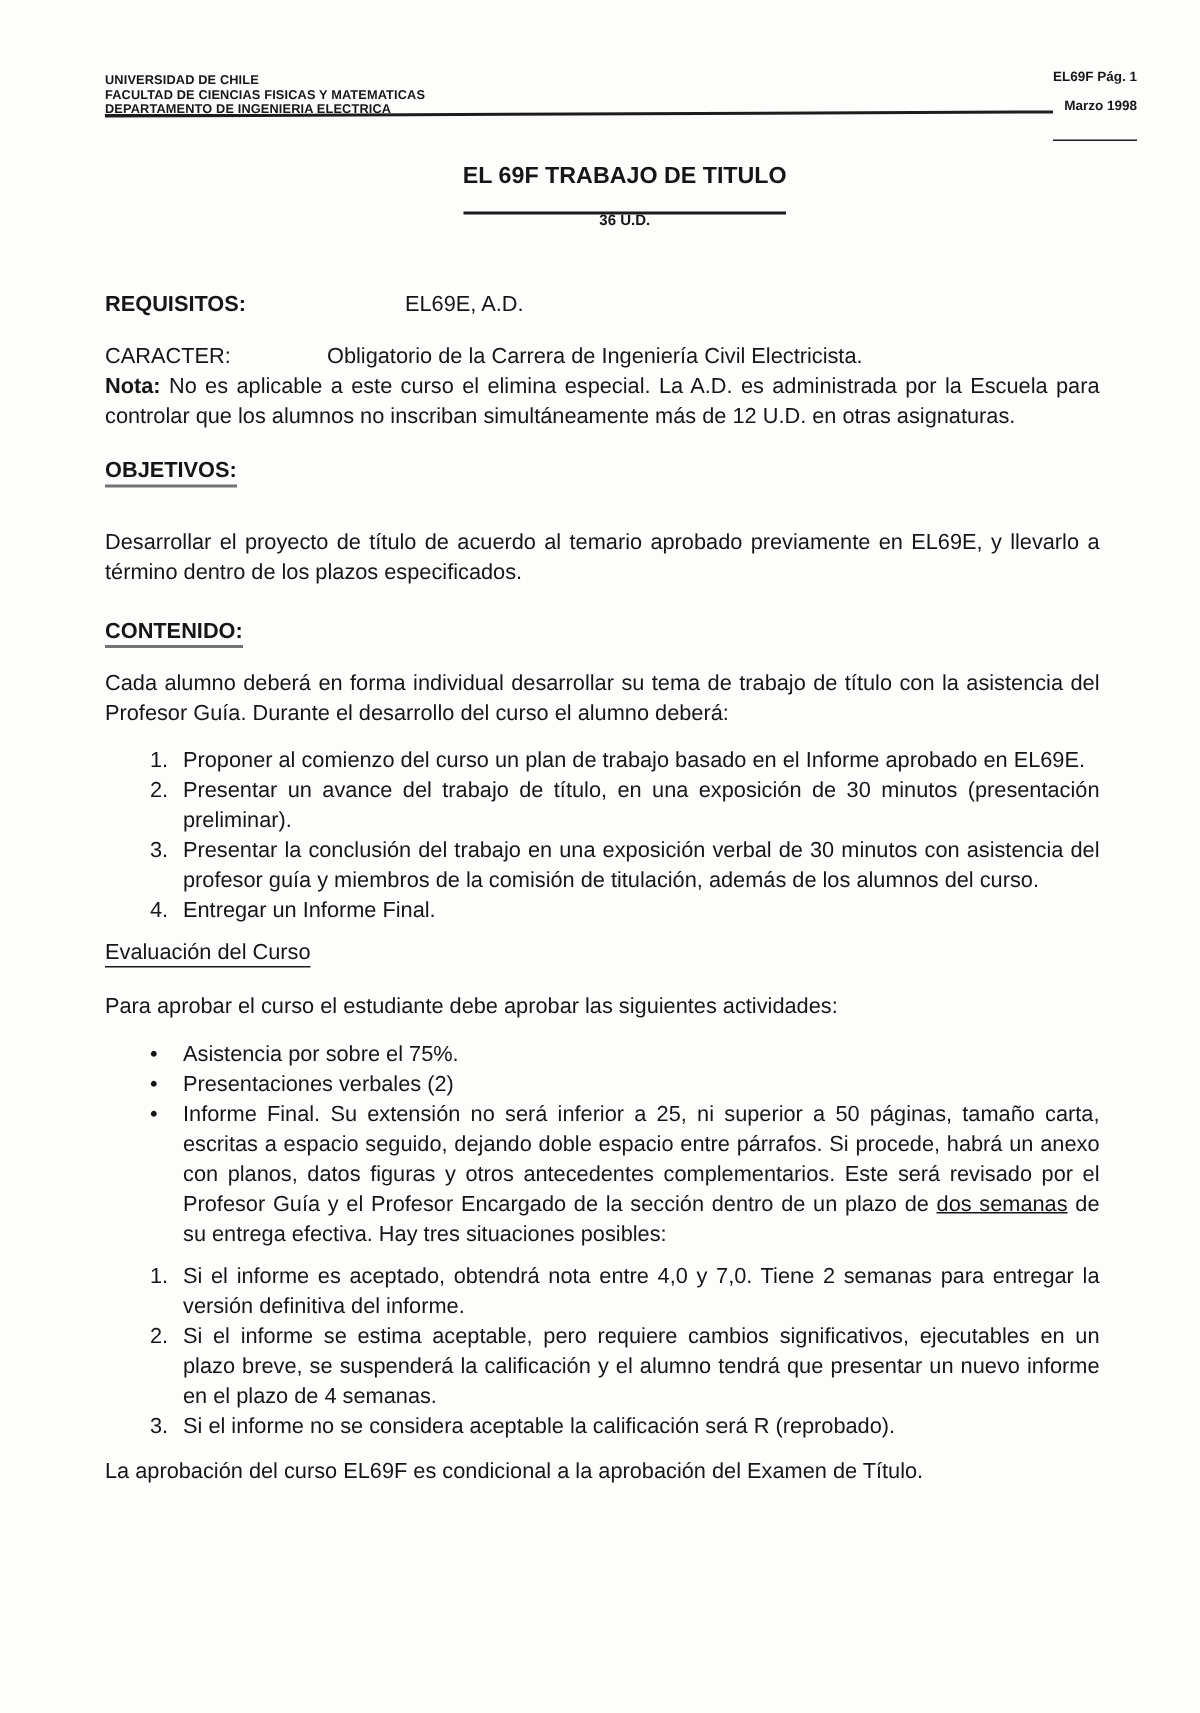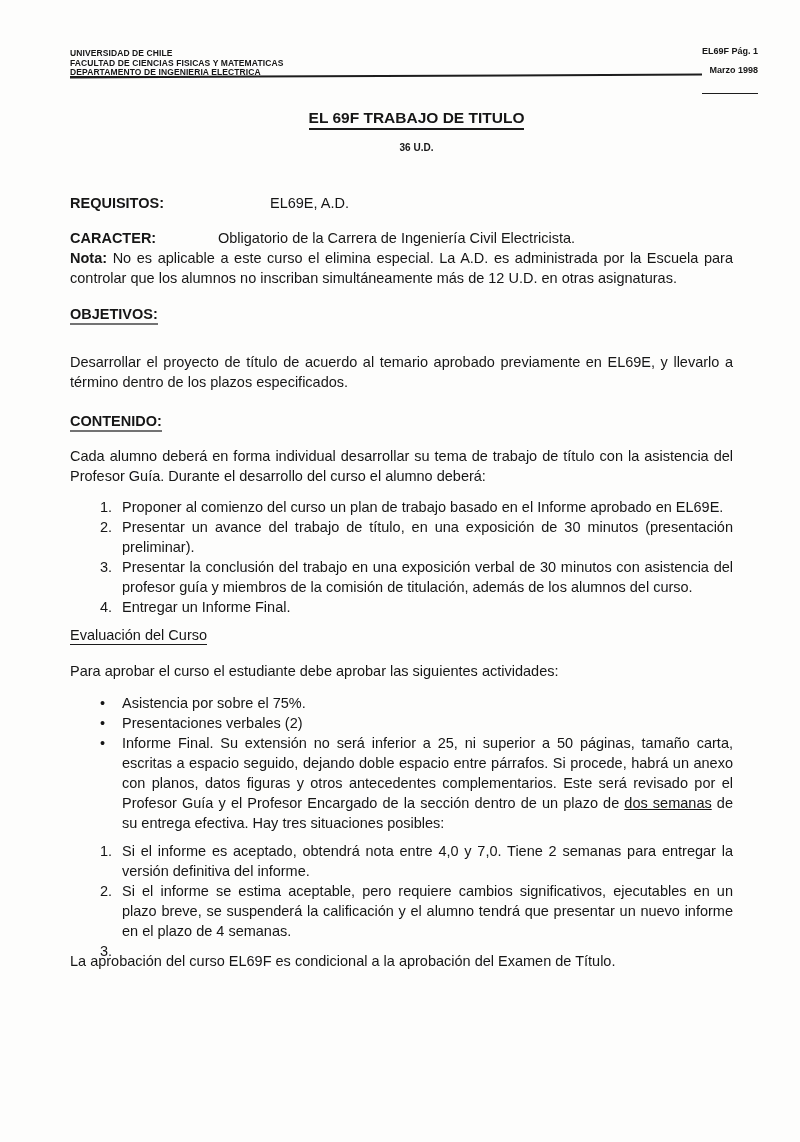--- a/index.html
+++ b/index.html
@@ -27,26 +27,26 @@
   }
   .hdr-right .date{margin-top:9px;border-bottom:1.5px solid #1d1d1d;padding-bottom:18px;}
   
   .content{
     position:absolute;left:70px;top:108px;width:663px;
     font-size:14.5px;line-height:20px;
   }
   .b{font-weight:bold;}
   .u{text-decoration:underline;}
   .title1{text-align:center;padding-left:30px;font-size:15.5px;font-weight:bold;}
-  .title1 .tspan{border-bottom:2px solid #1b1b1b;padding-bottom:2px;}
+  .title1 .tspan{border-bottom:2px solid #1b1b1b;padding-bottom:15px;}
   .title2{text-align:center;padding-left:30px;font-size:10px;font-weight:bold;margin-top:10px;}
   .req-row{margin-top:35px;}
   .label-200{display:inline-block;width:200px;font-weight:bold;}
   .car-row{margin-top:15px;}
-  .label-148{display:inline-block;width:148px;font-weight:bold;}
+  .label-148{display:inline-block;width:148px;font-weight:normal;}
   .para{text-align:justify;}
   .heading{font-weight:bold;}
   .heading .hspan{border-bottom:2px solid #737373;padding-bottom:1px;}
   .subheading .hspan{border-bottom:1.5px solid #1b1b1b;padding-bottom:1px;}
   .objetivos-h{margin-top:16px;}
   .objetivos-p{margin-top:28px;}
   .contenido-h{margin-top:19px;}
   .contenido-p{margin-top:15px;}
   .olist1{margin-top:11px;}
   .li{position:relative;padding-left:52px;text-align:justify;}
@@ -145,19 +145,20 @@
       <div class="li">
         <span class="marker">1.</span>
         <span>Si el informe es aceptado, obtendrá nota entre 4,0 y 7,0. Tiene 2 semanas para entregar la versión definitiva del informe.</span>
       </div>
       <div class="li">
         <span class="marker">2.</span>
         <span>Si el informe se estima aceptable, pero requiere cambios significativos, ejecutables en un plazo breve, se suspenderá la calificación y el alumno tendrá que presentar un nuevo informe en el plazo de 4 semanas.</span>
       </div>
       <div class="li">
         <span class="marker">3.</span>
+        <span>Si el informe no se considera aceptable la calificación será R (reprobado).</span>
       </div>
     </div>
 
     <div class="closing">La aprobación del curso EL69F es condicional a la aprobación del Examen de Título.</div>
 
   </div>
 </div>
 
 </body></html>

